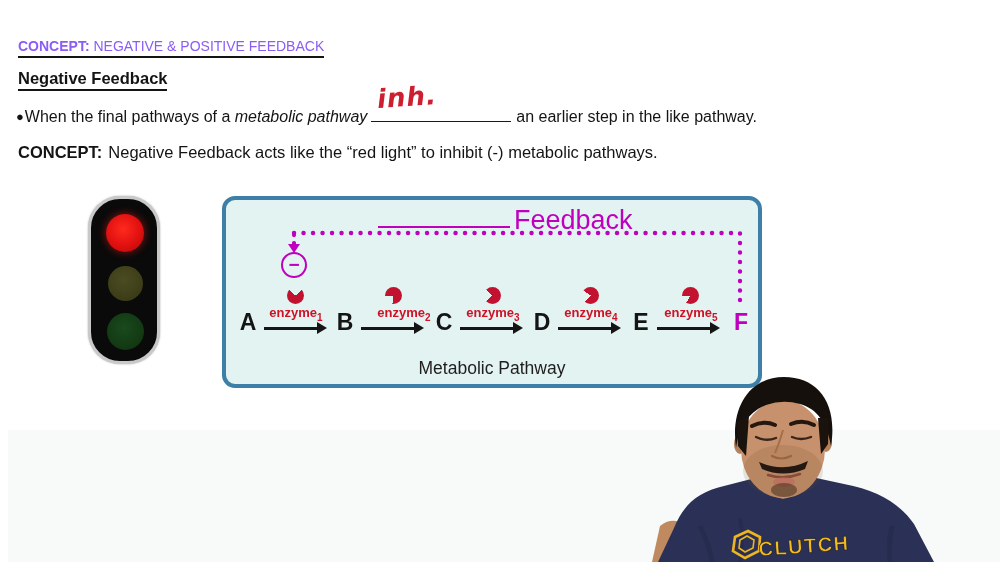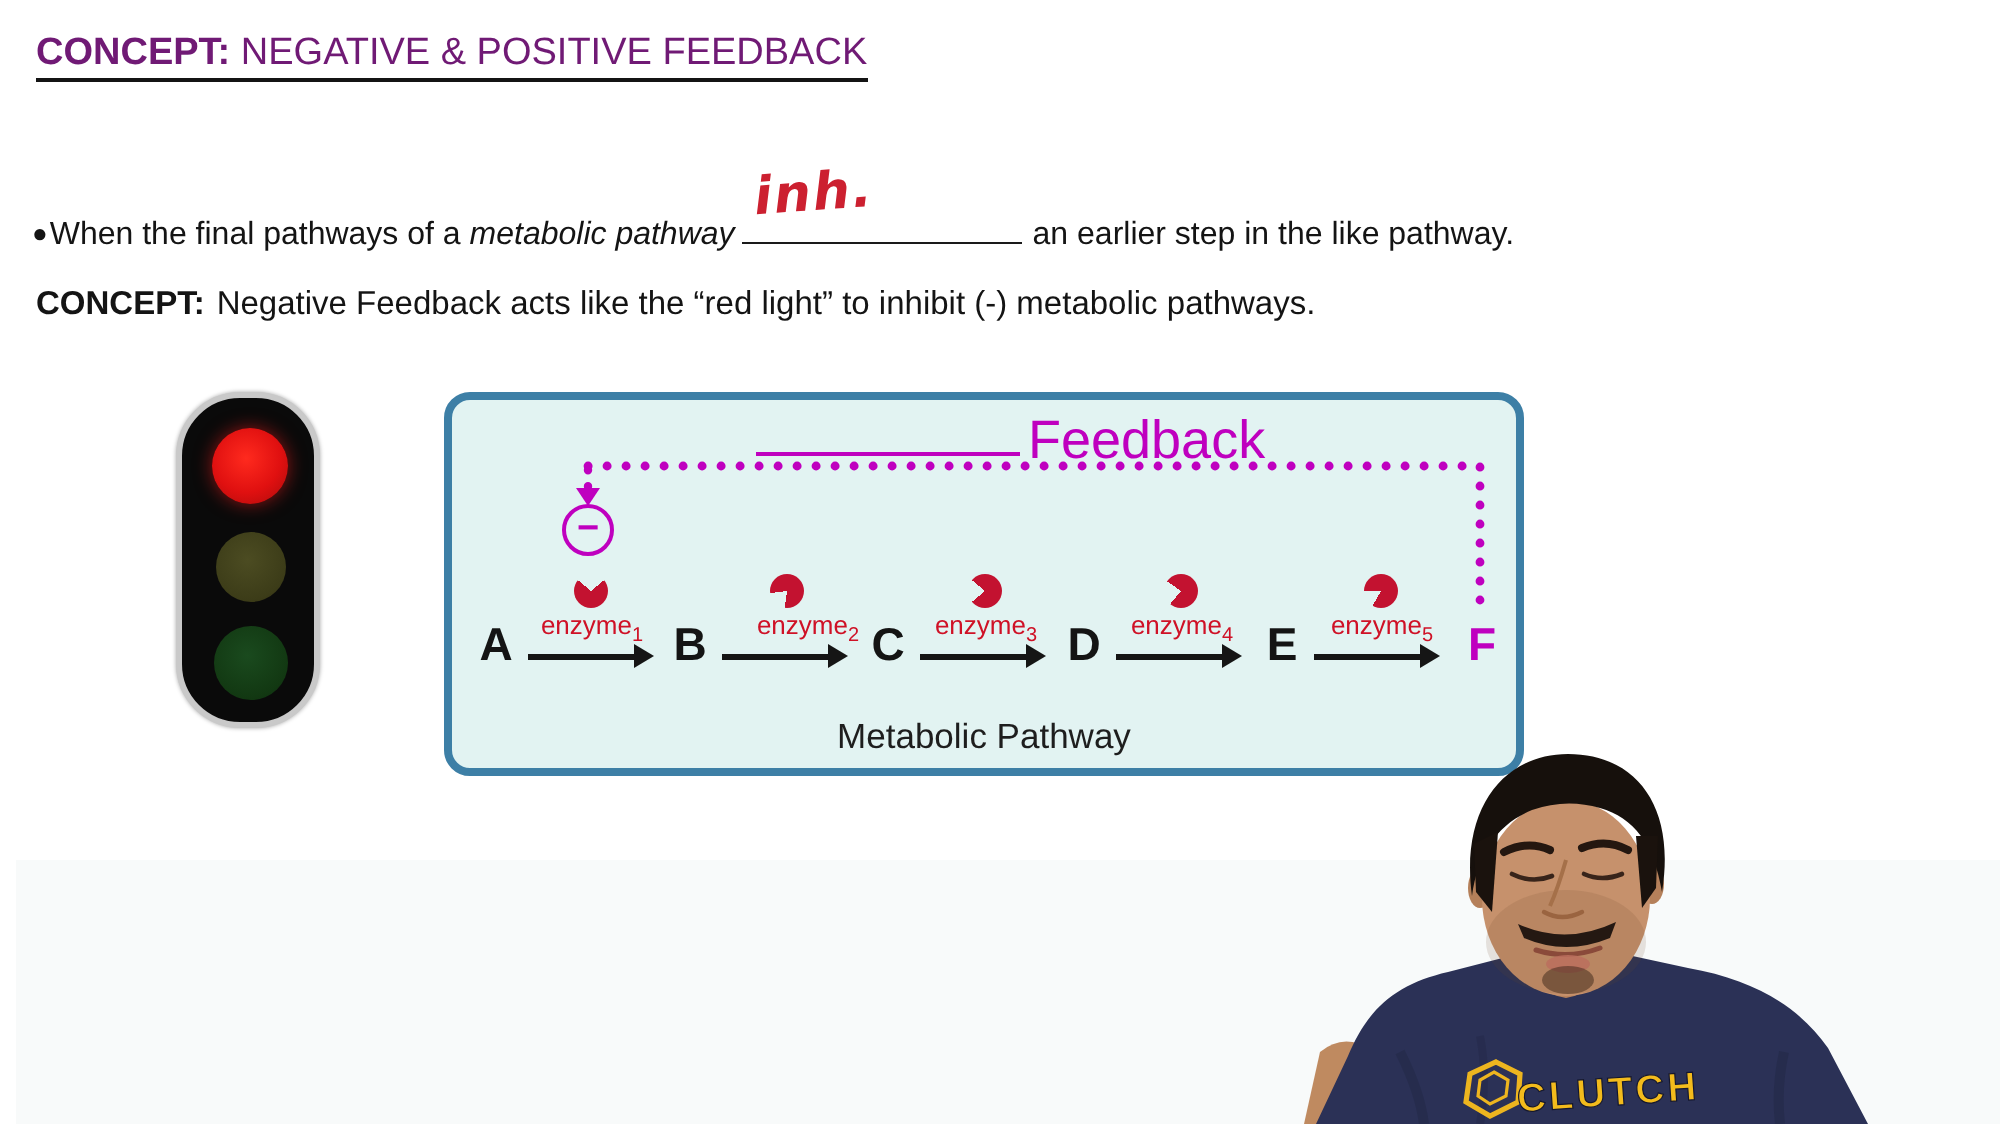--- a/index.html
+++ b/index.html
@@ -1,21 +1,21 @@
 <!DOCTYPE html>
 <html><head>
 <meta charset="utf-8">
 <style>
   * { margin:0; padding:0; box-sizing:border-box; }
   html,body { width:1000px; height:562px; }
   body { font-family:"Liberation Sans", sans-serif; background:#ffffff; position:relative; overflow:hidden; }
   .stage { position:absolute; left:0; top:0; width:1000px; height:562px; background:#ffffff; }
 
   
-  .title-line { position:absolute; left:18px; top:16px; font-size:19px; color:#701a75; }
+  .title-line { position:absolute; left:18px; top:38px; font-size:14px; color:#8b5cf6; }
   .title-line .wrap { border-bottom:2px solid #141414; padding-bottom:2px; }
   .title-line .lbl { font-weight:700; }
   .section-heading { position:absolute; left:18px; top:69px; font-size:16.5px; font-weight:700; color:#141414; border-bottom:2px solid #141414; padding-bottom:1px; }
   .bullet-line { position:absolute; left:16px; top:106px; font-size:16px; color:#141414; }
   .bullet-line .glyph { font-size:13px; vertical-align:1px; margin-right:1px; }
   .bullet-line .ital { font-style:italic; }
   .blank { display:inline-block; width:140px; border-bottom:1.7px solid #1a1a1a; position:relative; height:16px; vertical-align:baseline; margin:0 5px 0 4px; }
   .handwriting { position:absolute; left:6px; top:-24px; font-family:"DejaVu Sans", sans-serif; font-style:italic; font-weight:600; font-size:26px; color:#cc2030; transform:rotate(-4deg); letter-spacing:1px; white-space:nowrap; }
   .example-line { position:absolute; left:18px; top:143px; font-size:16.5px; color:#141414; }
   .example-line .lbl { font-weight:700; margin-right:6px; }
@@ -30,21 +30,21 @@
   
   .diagram-box { position:absolute; left:222px; top:196px; width:540px; height:192px; background:#e2f3f2; border:4px solid #3d7fa6; border-radius:13px; }
   .feedback-blank { position:absolute; left:152px; top:11px; width:132px; height:17px; border-bottom:2px solid #bf00bf; }
   .feedback-label { position:absolute; left:288px; top:5px; font-size:27px; color:#bf00bf; }
   .fb-svg { position:absolute; left:0; top:0; width:532px; height:184px; }
   .minus-circle { position:absolute; left:55px; top:52px; width:26px; height:26px; border:2.5px solid #bf00bf; border-radius:50%; color:#bf00bf; font-size:19px; font-weight:700; text-align:center; line-height:21px; }
   .node { position:absolute; top:109px; width:26px; text-align:center; font-size:23px; font-weight:700; color:#141414; }
   .node-final { color:#bf00bf; }
   .p-arrow { position:absolute; top:127px; height:2.6px; background:#151515; }
   .p-arrow::after { content:""; position:absolute; right:-9px; top:-4.7px; width:0; height:0; border-left:10px solid #151515; border-top:6px solid transparent; border-bottom:6px solid transparent; }
-  .enz-label { position:absolute; top:105px; width:76px; text-align:center; font-size:13px; font-weight:400; color:#cf1126; }
+  .enz-label { position:absolute; top:105px; width:76px; text-align:center; font-size:13px; font-weight:700; color:#cf1126; }
   .enz-label sub { font-size:10px; }
   .pac { position:absolute; top:87px; width:17px; height:17px; border-radius:50%; }
   .pac1 { background:conic-gradient(from 310deg, rgba(0,0,0,0) 0deg 100deg, #c31230 100deg 360deg); }
   .pac2 { background:conic-gradient(from 188deg, rgba(0,0,0,0) 0deg 75deg, #c31230 75deg 360deg); }
   .pac3 { background:conic-gradient(from 230deg, rgba(0,0,0,0) 0deg 80deg, #c31230 80deg 360deg); }
   .pac4 { background:conic-gradient(from 220deg, rgba(0,0,0,0) 0deg 85deg, #c31230 85deg 360deg); }
   .pac5 { background:conic-gradient(from 210deg, rgba(0,0,0,0) 0deg 60deg, #c31230 60deg 360deg); }
   .pathway-caption { position:absolute; left:0; right:0; top:158px; text-align:center; font-size:17.5px; color:#1e1e1e; }
 
   
@@ -56,20 +56,21 @@
 
 <div class="stage">
 
   <div class="title-line">
     <span class="wrap">
       <span class="lbl">CONCEPT:</span>
       <span>NEGATIVE &amp; POSITIVE FEEDBACK</span>
     </span>
   </div>
 
+  <div class="section-heading">Negative Feedback</div>
 
   <div class="bullet-line">
     <span class="glyph">●</span><span>When the final pathways of a </span><span class="ital">metabolic pathway</span><span class="blank"><span class="handwriting">inh.</span></span><span>an earlier step in the like pathway.</span>
   </div>
 
   <div class="example-line">
     <span class="lbl">CONCEPT:</span><span>Negative Feedback acts like the “red light” to inhibit (-) metabolic pathways.</span>
   </div>
 
   <div class="traffic-light">

